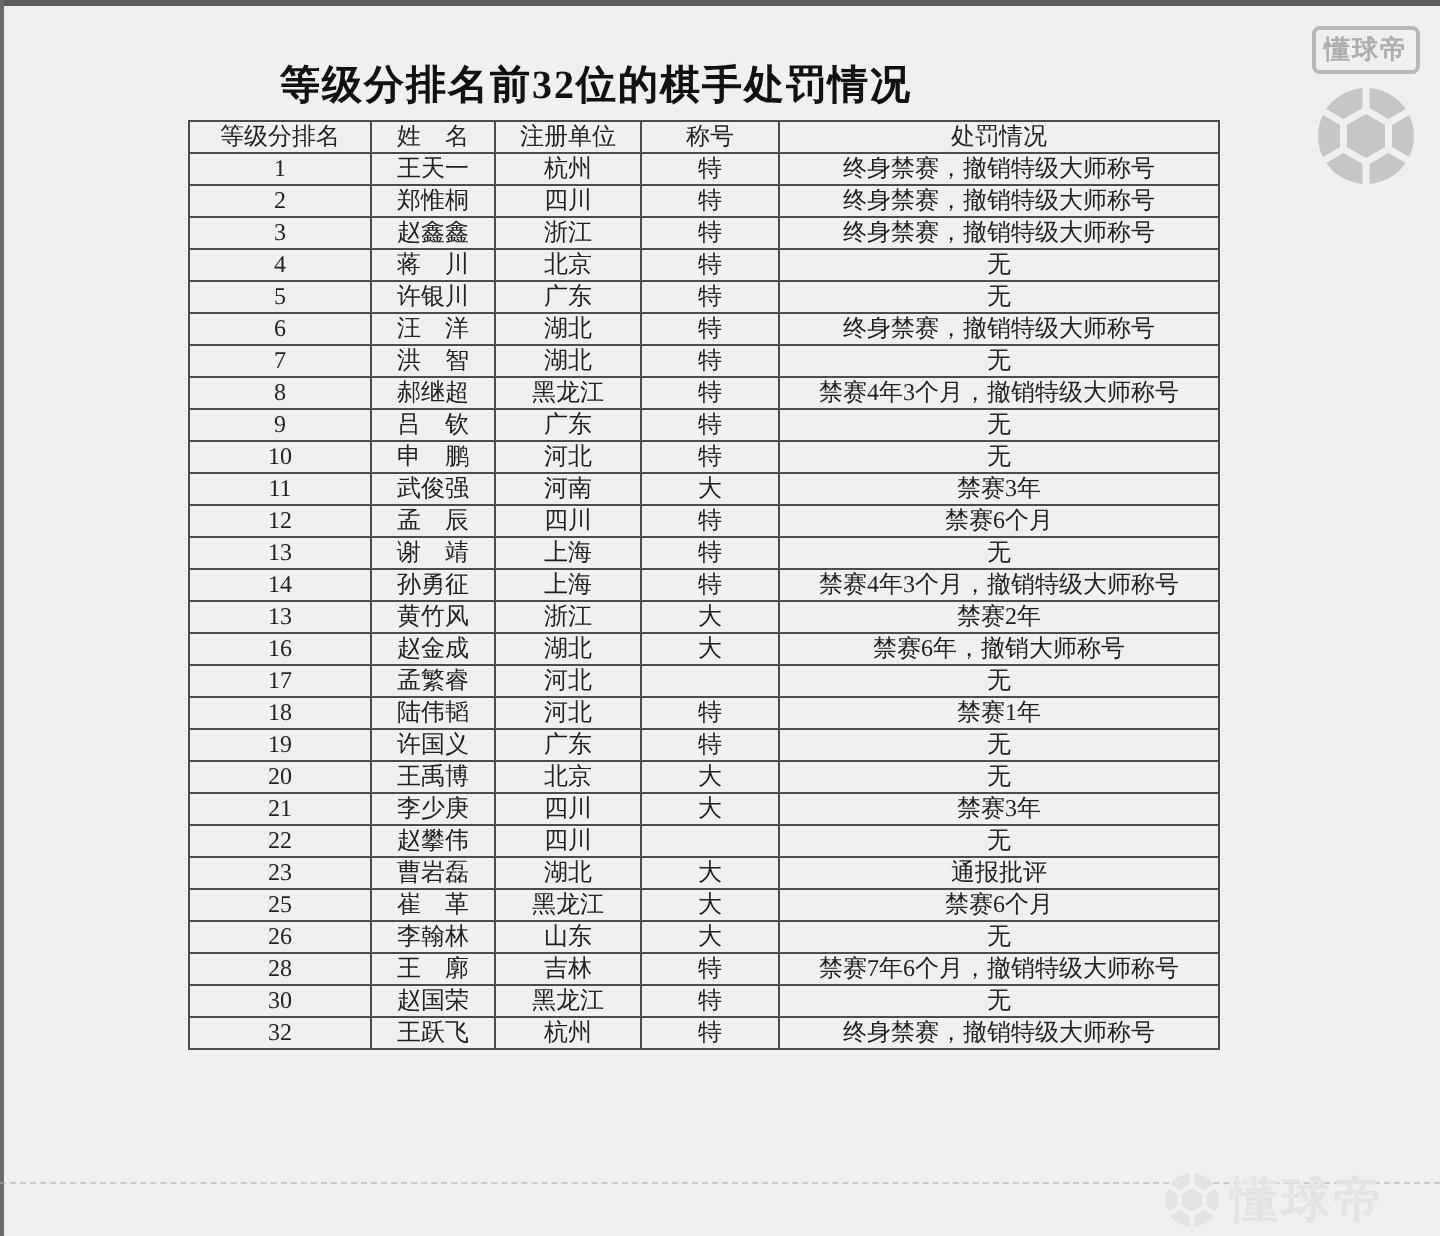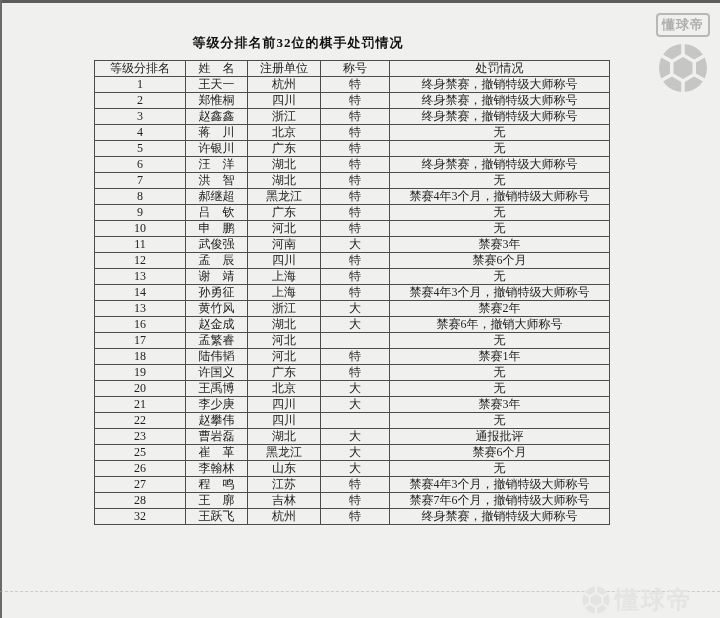--- a/index.html
+++ b/index.html
@@ -6,21 +6,21 @@
   body{
     width:720px;height:618px;position:relative;overflow:hidden;
     background:#f0f0ee;
     font-family:"Liberation Serif","DejaVu Serif",serif;
     color:#1f1f1f;
   }
   .top-edge{position:absolute;top:0;left:0;width:720px;height:3px;background:#5d5d5d;}
   .left-edge{position:absolute;top:0;left:0;width:2px;height:618px;background:#6a6a6a;}
   .page-title{
     position:absolute;top:33px;left:0;width:596px;
-    text-align:center;font-weight:bold;font-size:13px;line-height:20px;
+    text-align:center;font-weight:bold;font-size:20px;line-height:20px;
     letter-spacing:1px;color:#111;
   }
   .table-wrap{position:absolute;left:94px;top:60px;}
   table.punish{
     border-collapse:collapse;table-layout:fixed;width:515px;
     font-size:12px;color:#222;
   }
   table.punish th,table.punish td{
     border:1px solid #4c4c4c;height:15px;padding:0 2px;
     text-align:center;font-weight:normal;line-height:15px;
@@ -242,32 +242,32 @@
           <td>禁赛6个月</td>
         </tr>
         <tr>
           <td>26</td>
           <td>李翰林</td>
           <td>山东</td>
           <td>大</td>
           <td>无</td>
         </tr>
         <tr>
-          <td>27</td>
-          <td>程　鸣</td>
-          <td>江苏</td>
-          <td>特</td>
-          <td>禁赛4年3个月，撤销特级大师称号</td>
-        </tr>
-        <tr>
           <td>28</td>
           <td>王　廓</td>
           <td>吉林</td>
           <td>特</td>
           <td>禁赛7年6个月，撤销特级大师称号</td>
+        </tr>
+        <tr>
+          <td>30</td>
+          <td>赵国荣</td>
+          <td>黑龙江</td>
+          <td>特</td>
+          <td>无</td>
         </tr>
         <tr>
           <td>32</td>
           <td>王跃飞</td>
           <td>杭州</td>
           <td>特</td>
           <td>终身禁赛，撤销特级大师称号</td>
         </tr>
       </tbody>
   </table>

